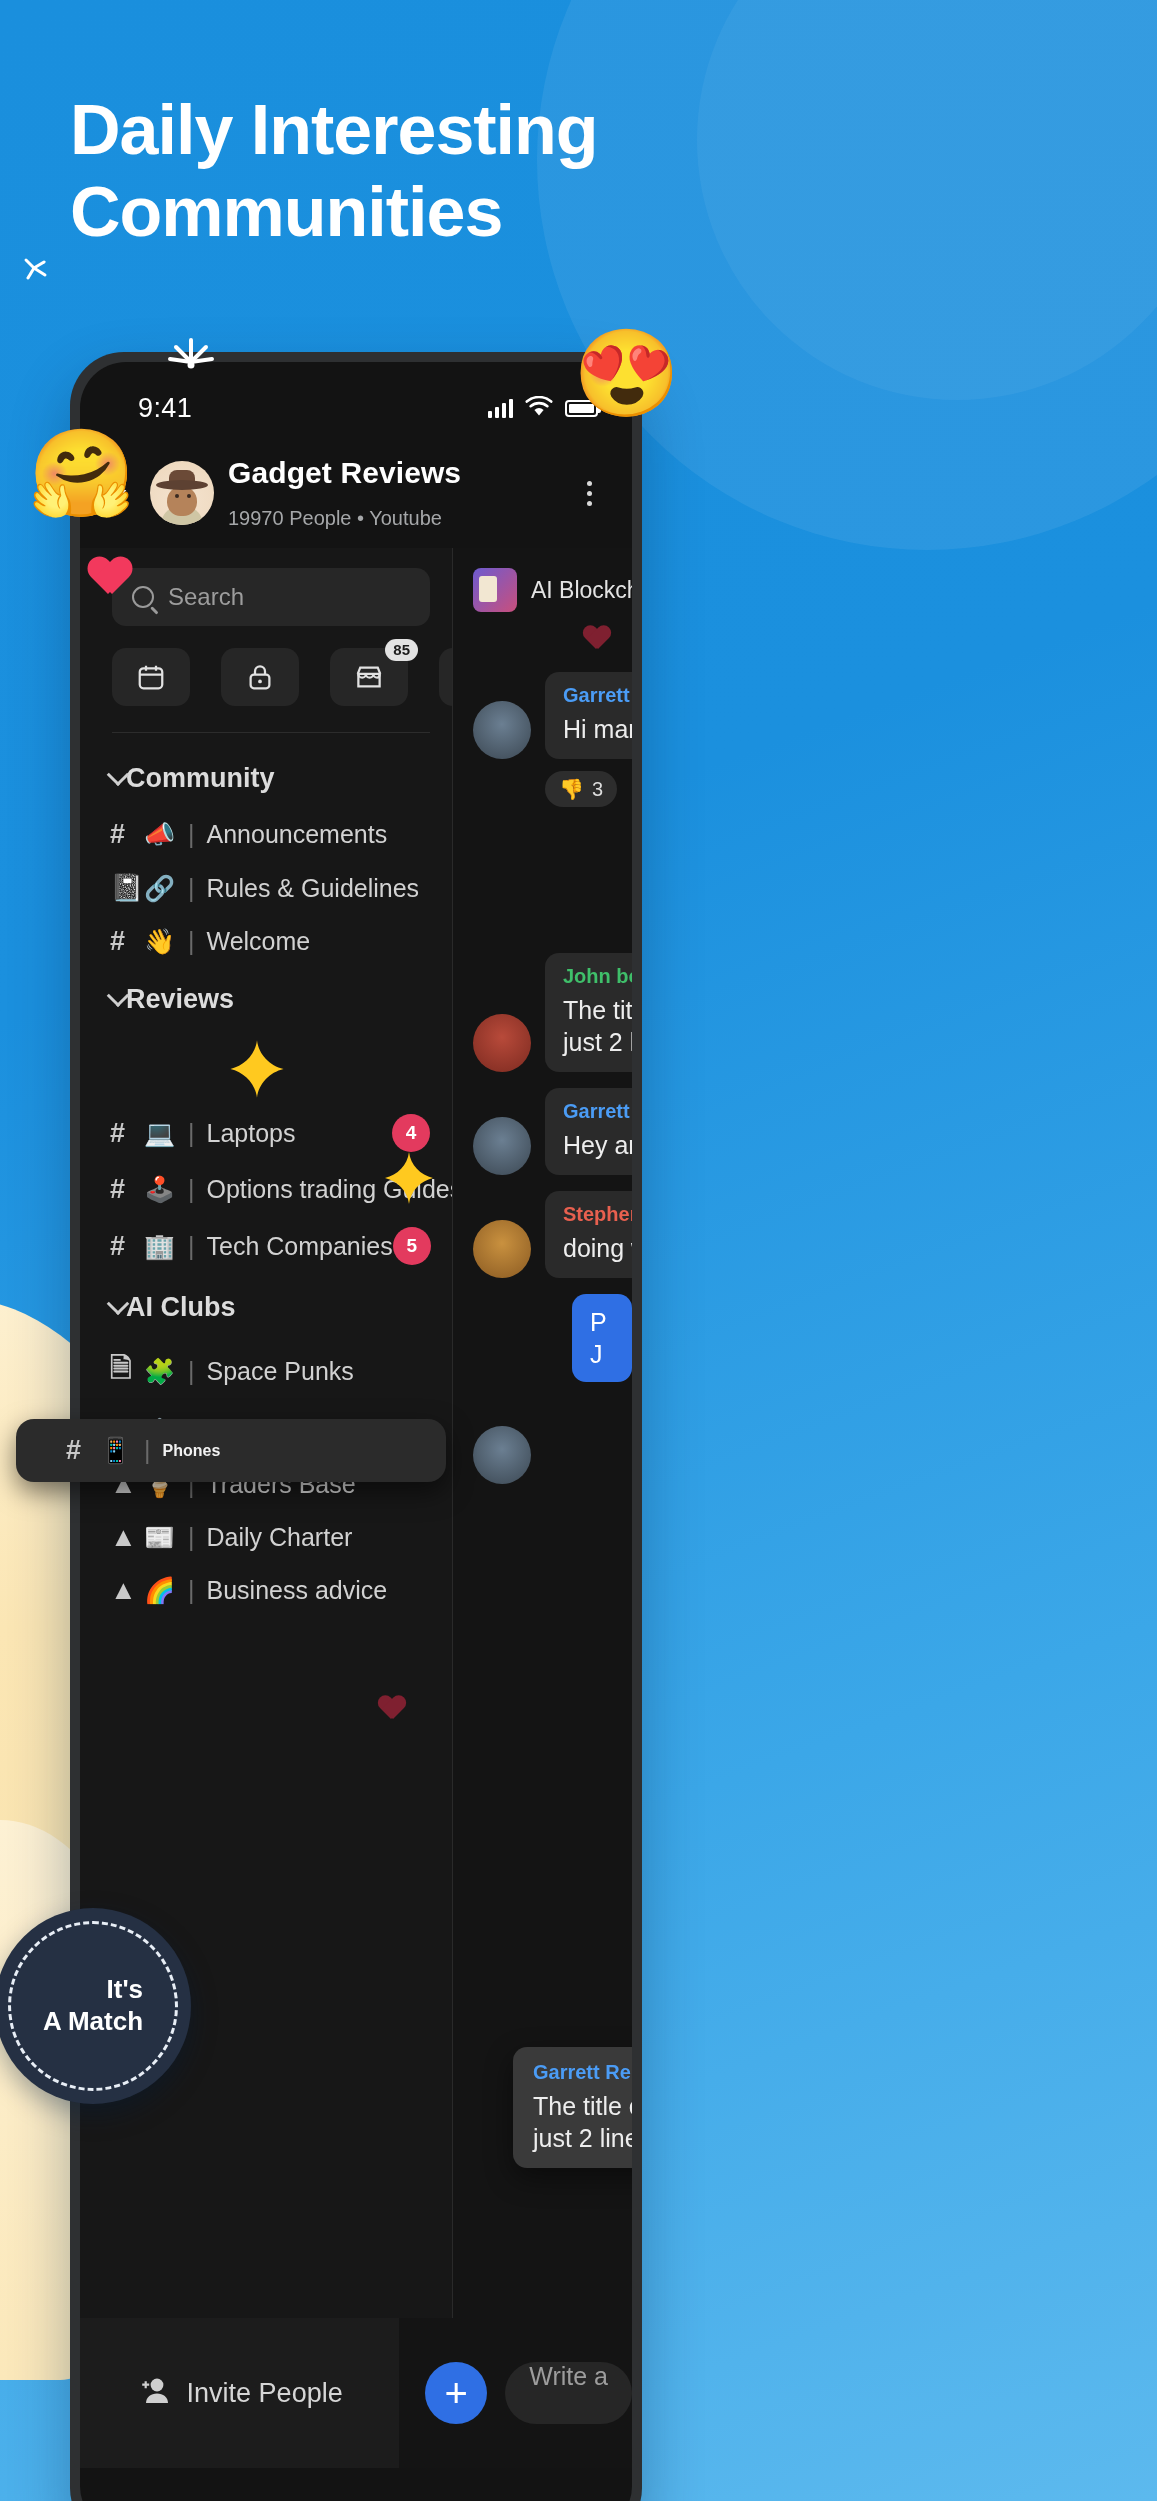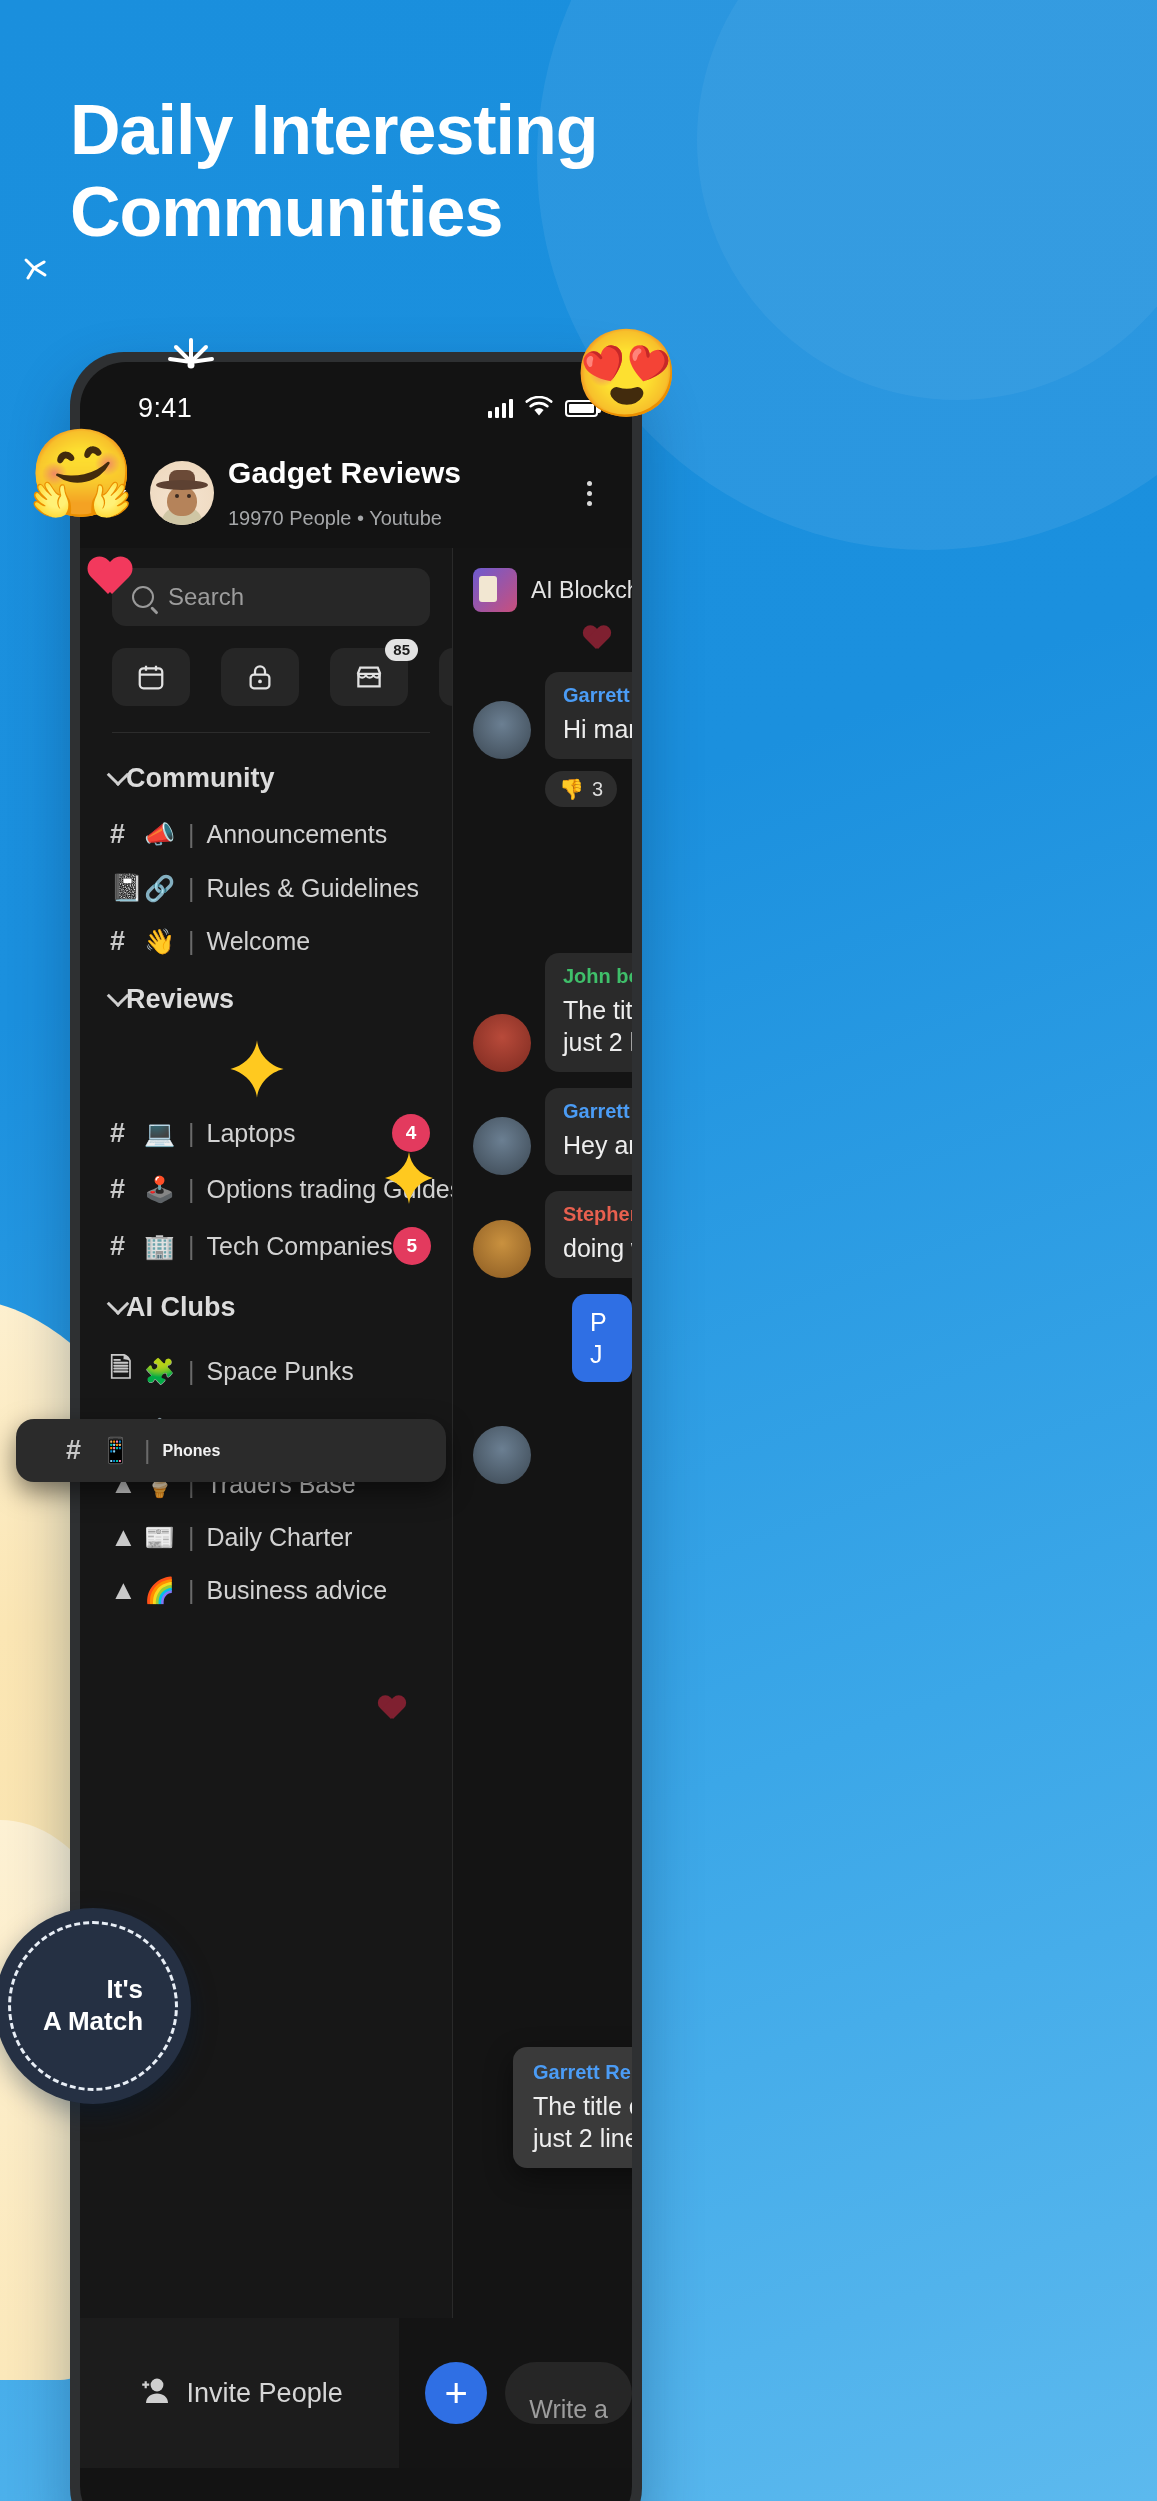--- a/index.html
+++ b/index.html
@@ -209,21 +209,21 @@
     display:flex;align-items:center;justify-content:center;gap:16px;
     color:#d6d6d6;font-size:27px;
   }
   .composer{ flex:1;background:#141414;height:150px;display:flex;align-items:center;gap:18px;padding-left:26px;}
   .plusbtn{
     width:62px;height:62px;border-radius:50%;background:#2f6fe4;
     color:#fff;font-size:40px;font-weight:300;display:flex;align-items:center;justify-content:center;flex:none;
   }
   .writebox{
     flex:1;height:62px;background:#262626;border-radius:31px;
-    display:flex;align-items:flex-end;padding:0 24px;color:#9d9d9d;font-size:25px;white-space:nowrap;
+    display:flex;align-items:flex-start;padding:0 24px;color:#9d9d9d;font-size:25px;white-space:nowrap;
   }
 
   
   .sticker{position:absolute;z-index:20;}
   .emoji-big{font-size:86px;line-height:1;}
   .heart-pink{
     width:44px;height:40px;position:relative;
   }
   .heart-pink:before,.heart-pink:after{
     content:"";position:absolute;width:24px;height:36px;background:#f2395d;border-radius:14px 14px 0 0;top:0;

